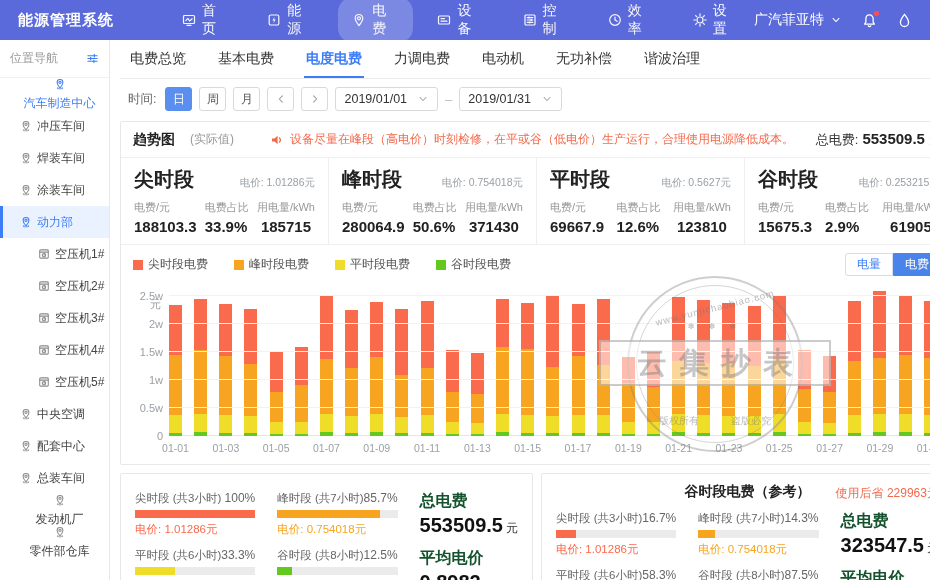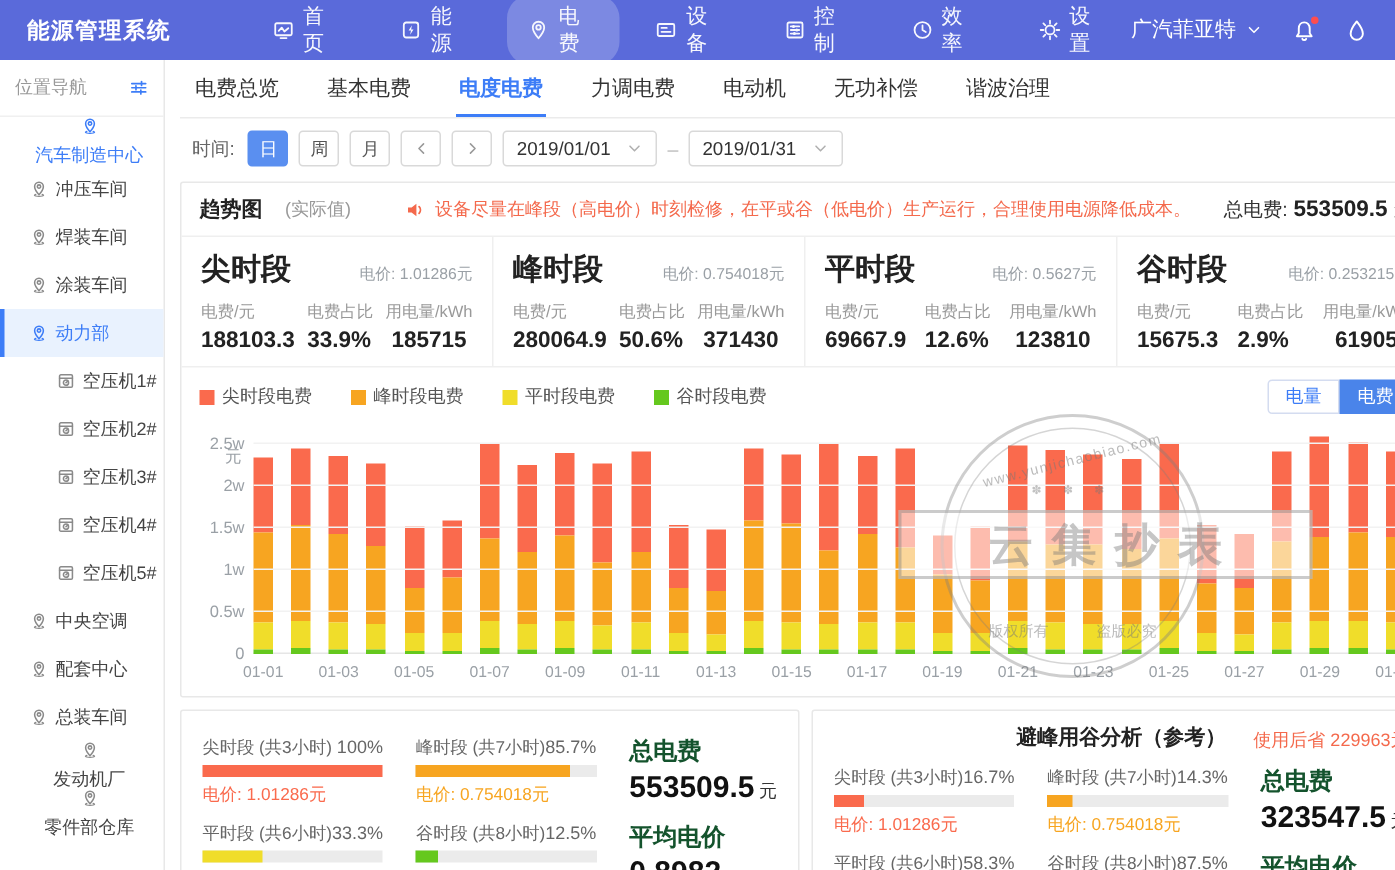--- a/index.html
+++ b/index.html
@@ -90,21 +90,21 @@
   .col { position:relative; width:13px; height:100%; display:flex; align-items:flex-end; }
   .stack { width:13px; display:flex; flex-direction:column-reverse; }
   .sg { width:100%; }
   .xlab { position:absolute; top:100%; left:50%; transform:translateX(-50%); margin-top:6px; font-size:10.5px; color:#9aa0a6; white-space:nowrap; }
 
   
   .wm { position:absolute; right:140px; top:-6px; width:176px; height:176px; pointer-events:none; z-index:4; }
   .wm-c1 { position:absolute; inset:0; border:2px solid rgba(125,125,125,.38); border-radius:50%; }
   .wm-c2 { position:absolute; inset:9px; border:1px solid rgba(125,125,125,.32); border-radius:50%; }
   .wm-url { position:absolute; top:26px; left:8px; width:160px; text-align:center; font-size:9.5px; color:rgba(120,120,120,.5); transform:rotate(-14deg); letter-spacing:1px; }
-  .wm-rect { position:absolute; top:64px; left:-28px; width:276px; height:46px; background:rgba(255,255,255,.55); border:2px solid rgba(125,125,125,.4);
+  .wm-rect { position:absolute; top:64px; left:-28px; width:232px; height:46px; background:rgba(255,255,255,.55); border:2px solid rgba(125,125,125,.4);
      display:flex; align-items:center; justify-content:center; font-size:30px; font-weight:bold; color:rgba(120,120,120,.42); letter-spacing:12px; padding-left:12px; }
   .wm-stars { position:absolute; top:46px; width:100%; text-align:center; font-size:8px; color:rgba(120,120,120,.45); letter-spacing:6px; }
   .wm-sub { position:absolute; bottom:24px; width:100%; display:flex; justify-content:space-evenly; font-size:10px; color:rgba(120,120,120,.5); }
 
   
   .bottom { display:grid; grid-template-columns:1fr 1fr; gap:8px; margin-top:8px; }
   .abox { border:1px solid #e8e8e8; border-radius:2px; padding:9px 14px 11px; }
   .abox-head { position:relative; text-align:center; height:20px; }
   .abox-title { font-size:14px; font-weight:bold; color:#222; }
   .abox-note { position:absolute; right:0; top:2px; font-size:12px; color:#f4694c; }
@@ -918,21 +918,21 @@
                 <div class="m-fill" style="width: 12.5%; background: rgb(101, 200, 30);"></div>
               </div>
             </div>
             <div class="tot">
               <div class="t-lab">平均电价</div>
               <div class="t-val">0.8982</div>
             </div>
           </div>
         </section>
         <section class="abox">
-          <div class="abox-head"><span class="abox-title">避峰用谷分析（参考）</span><span class="abox-note">使用后省 229963元</span></div>
+          <div class="abox-head"><span class="abox-title">谷时段电费（参考）</span><span class="abox-note">使用后省 229963元</span></div>
           <div class="agrid">
             <div class="metric">
               <div class="m-top">
                 <span class="m-lab">尖时段 (共3小时)</span>
                 <span class="m-pct">16.7%</span>
               </div>
               <div class="m-track">
                 <div class="m-fill" style="width: 16.7%; background: rgb(250, 106, 77);"></div>
               </div>
               <div class="m-price" style="color: rgb(250, 106, 77);">电价: 1.01286元</div>

